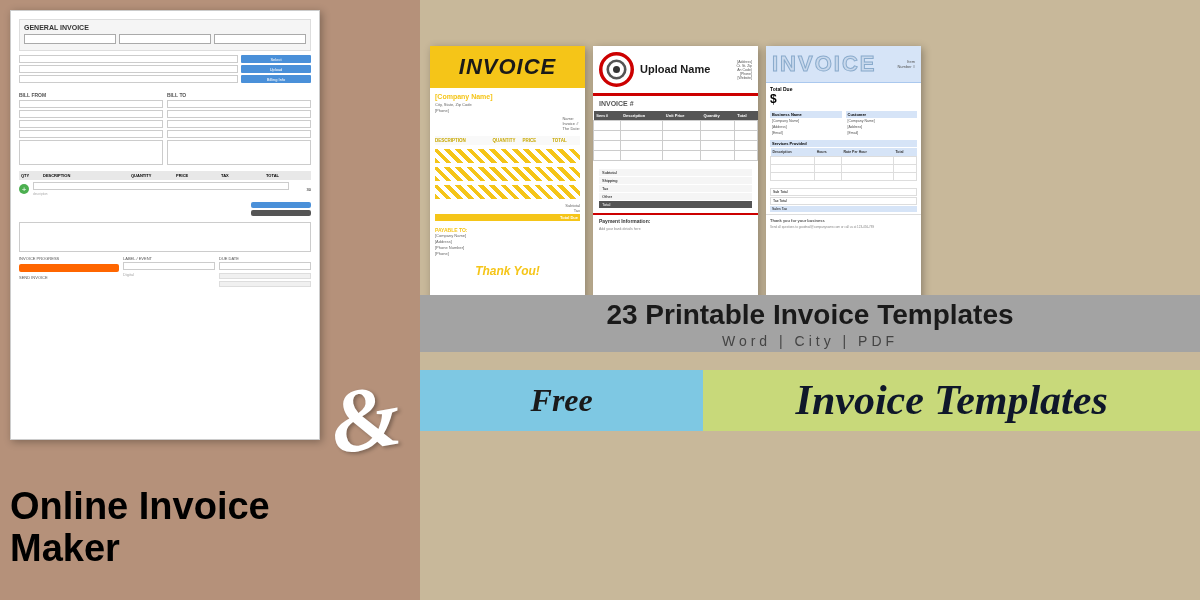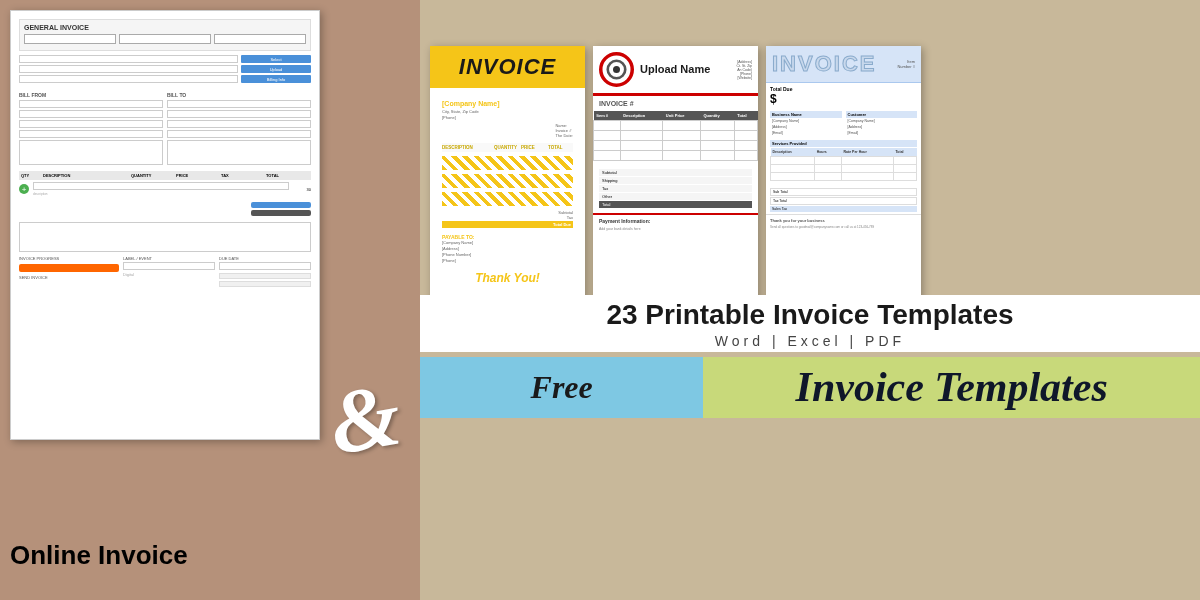--- a/index.html
+++ b/index.html
@@ -134,21 +134,21 @@
 
     
     .bottom-left-text {
       position: absolute;
       bottom: 30px;
       left: 10px;
       z-index: 10;
     }
 
     .online-invoice-text {
-      font-size: 26px;
+      font-size: 38px;
       font-weight: 900;
       color: black;
       line-height: 1.1;
       font-family: 'Arial Black', Arial, sans-serif;
     }
 
     
     .ampersand {
       position: absolute;
       bottom: 130px;
@@ -204,21 +204,21 @@
 
     .tmpl-invoice-title {
       font-size: 22px;
       font-weight: 900;
       color: #1a1a1a;
       font-style: italic;
       letter-spacing: 1px;
     }
 
     .tmpl-yellow-body {
-      padding: 12px;
+      padding: 5px;
       font-size: 5px;
     }
 
     .tmpl-company-name {
       font-size: 7px;
       font-weight: bold;
       color: #f5c518;
       margin-bottom: 2px;
     }
 
@@ -403,21 +403,21 @@
 
     .printable-subtitle {
       font-size: 14px;
       color: #444;
       letter-spacing: 4px;
       margin-top: 2px;
     }
 
     .free-templates-section {
       display: flex;
-      margin-top: 5px;
+      margin-top: 18px;
     }
 
     .free-box {
       background: #7ec8e3;
       padding: 12px 20px;
       flex: 1;
       display: flex;
       align-items: center;
       justify-content: center;
     }
@@ -559,20 +559,21 @@
             <div class="mockup-line"></div>
             <div class="mockup-line"></div>
           </div>
         </div>
       </div>
     </div>
 
     <div class="bottom-left-text">
       <div class="online-invoice-text">
         <span>Online Invoice</span><br>
+        <span>Maker</span>
       </div>
     </div>
 
   </div>
 
   <div class="ampersand">&amp;</div>
 
   <div class="right-section">
 
     <div class="templates-row">
@@ -797,23 +798,23 @@
         <div style="border-top:1px solid #ddd; padding:3px 4px; font-size:3.5px; color:#555;">
           <div style="font-weight:bold; font-size:4px;">Thank you for your business</div>
           <div style="color:#888; margin-top:2px; font-size:3px;">Send all questions to goodmail@companyname.com or call us at 123-456-789</div>
         </div>
       </div>
 
     </div>
 
     <div style="position:absolute; top:295px; left:0; right:0; bottom:0;">
 
-      <div class="printable-text-section" style="background:#ffffff; padding:5px 6px 3px;">
+      <div class="printable-text-section" style="background:#a3a3a3; padding:5px 6px 3px;">
         <div class="printable-title">23 Printable Invoice Templates</div>
-        <div class="printable-subtitle">Word  |  Excel  |  PDF</div>
+        <div class="printable-subtitle">Word  |  City  |  PDF</div>
       </div>
 
       <div class="free-templates-section">
         <div class="free-box">
           <div class="free-text">Free</div>
         </div>
         <div class="invoice-templates-box">
           <div class="invoice-templates-text">Invoice Templates</div>
         </div>
       </div>

